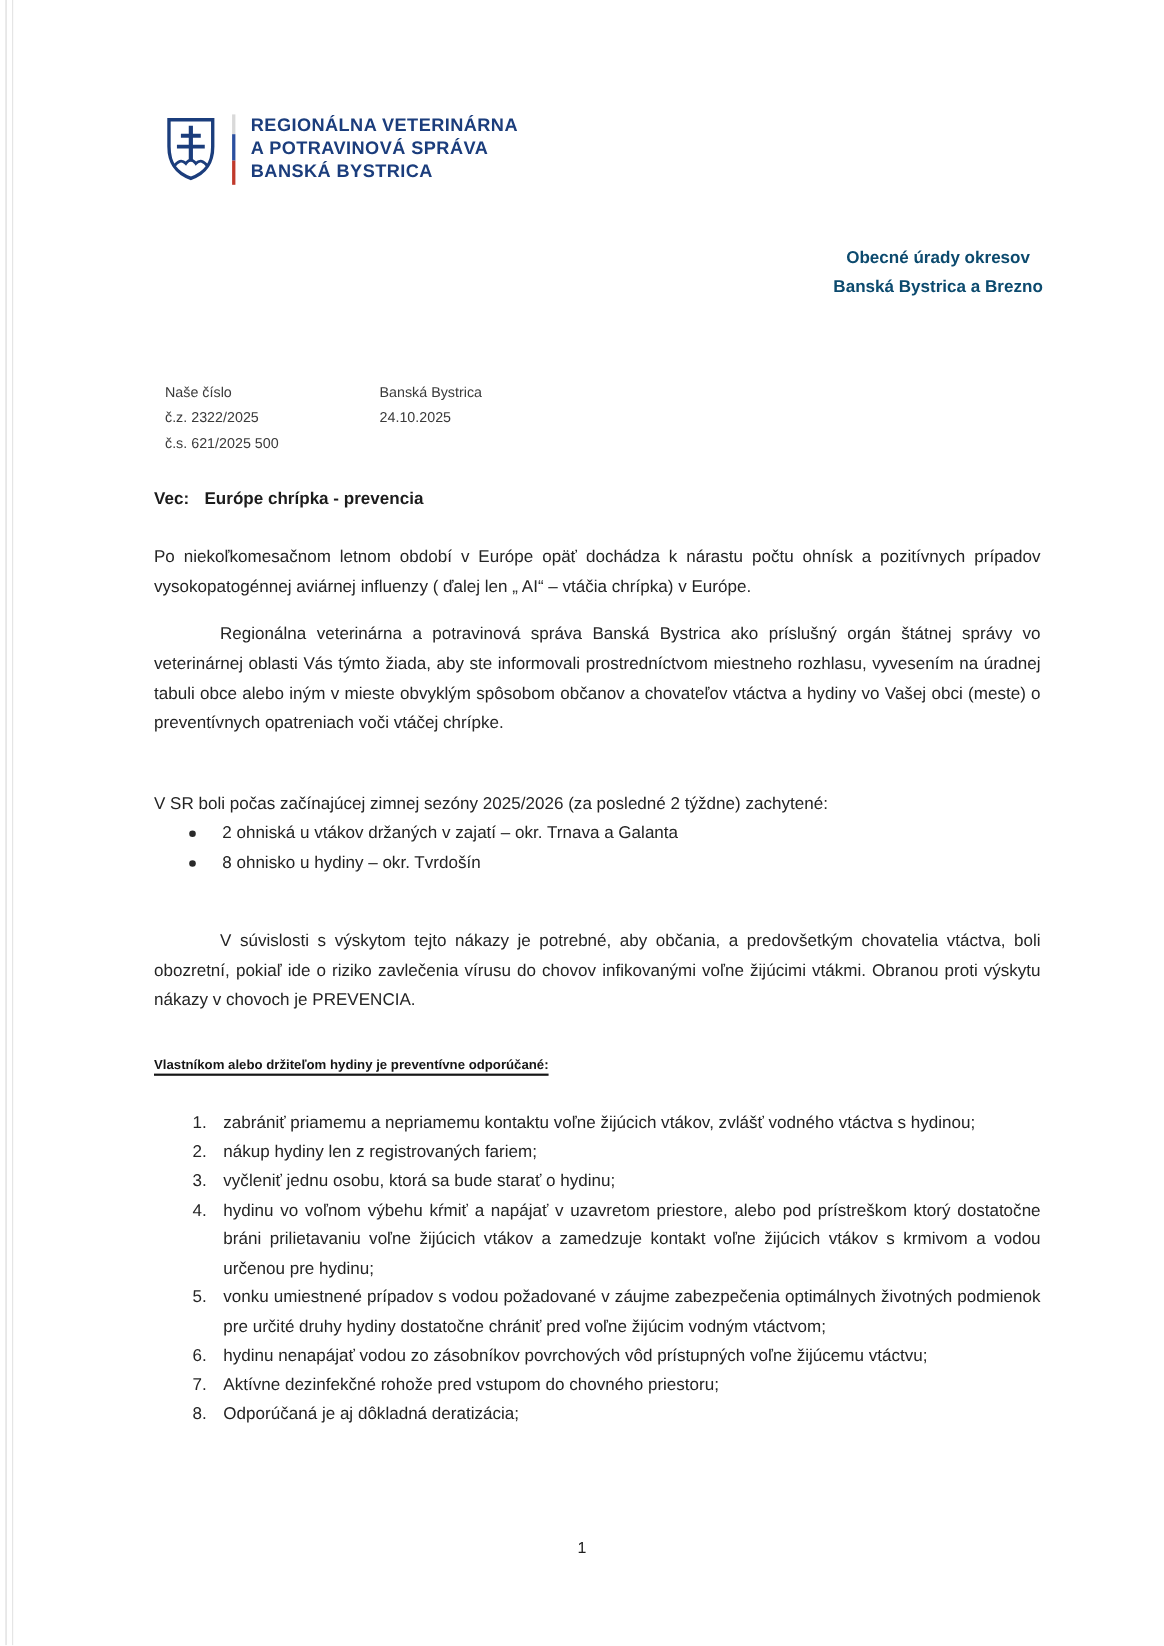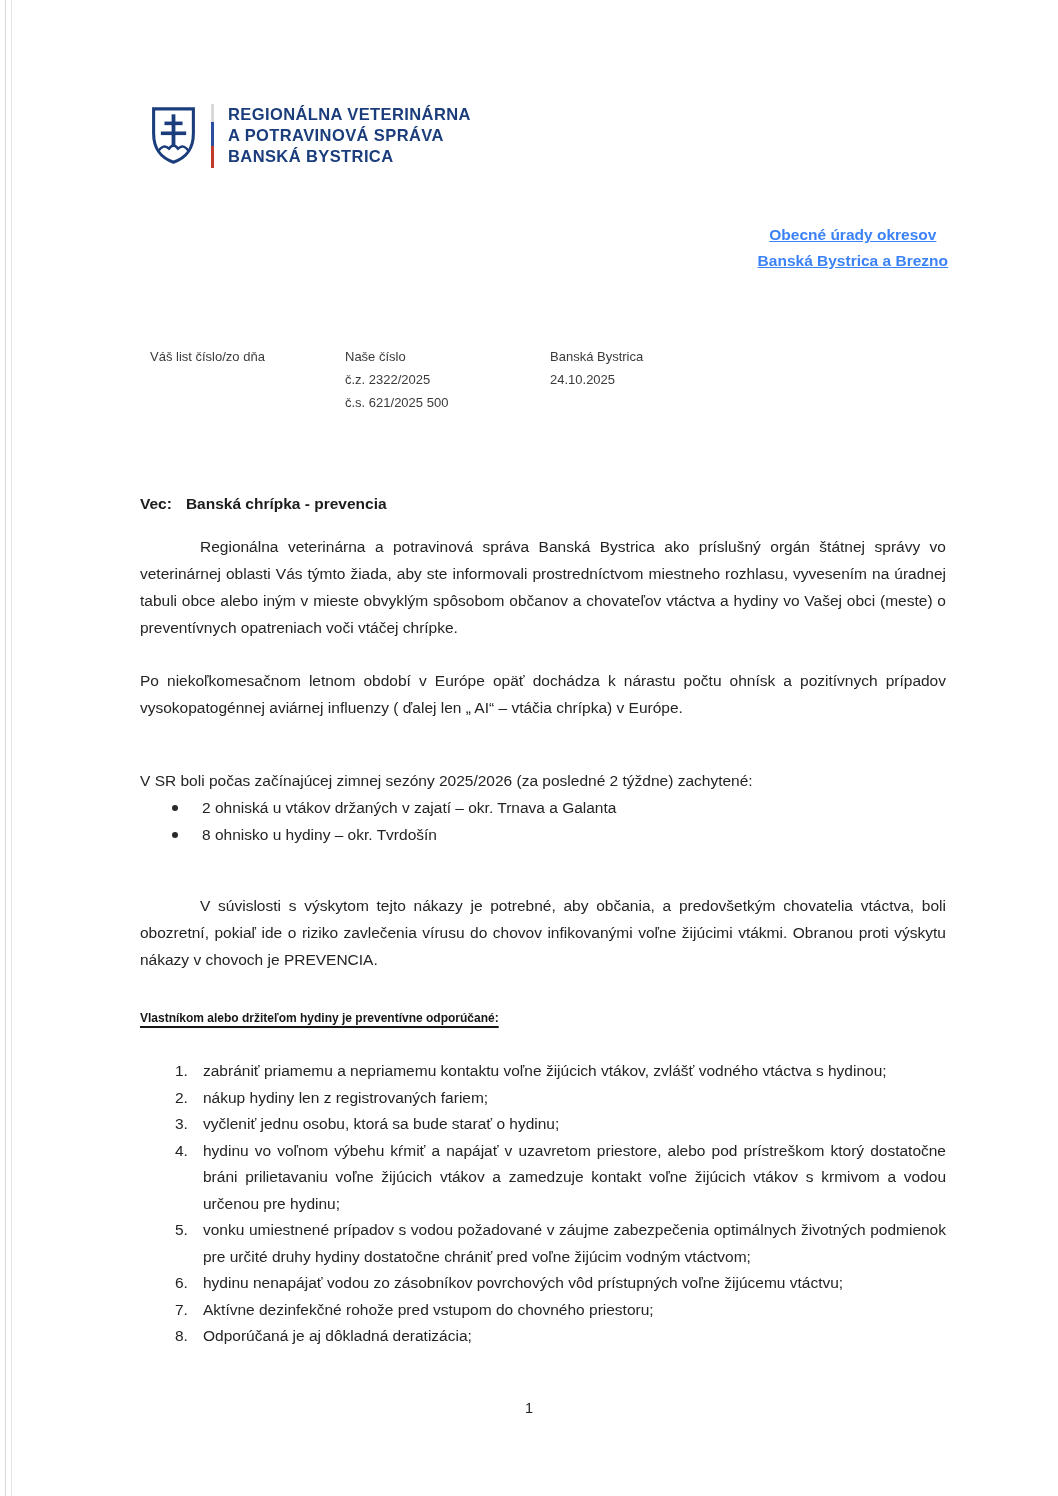--- a/index.html
+++ b/index.html
@@ -21,33 +21,33 @@
   .crest{width:47px;height:60px;flex:0 0 auto;margin-top:4px;}
   .lh-divider{width:3px;height:64px;margin:2px 14px 0 14px;display:flex;flex-direction:column;flex:0 0 auto;}
   .lh-divider .seg-gray{flex:0 0 18px;background:#d9d9d9;}
   .lh-divider .seg-blue{flex:0 0 24px;background:#2b4f9e;}
   .lh-divider .seg-red{flex:0 0 22px;background:#c0392b;}
   .lh-text{font-weight:bold;font-size:16.5px;line-height:21px;letter-spacing:.4px;color:#1b3d7c;margin-top:2px;}
 
   
   .recipient{
     position:absolute;top:222px;right:110px;
-    text-align:center;font-weight:bold;font-size:15.5px;line-height:26px;color:#3b82f6;text-decoration:underline;
+    text-align:center;font-weight:bold;font-size:15.5px;line-height:26px;color:#0c4a6e;
   }
 
   
   .refrow{
     position:absolute;left:150px;top:345px;width:810px;
     display:grid;grid-template-columns:195px 205px 202px auto;
     font-size:13px;line-height:23px;color:#3a3a3a;
   }
   .refrow .cell div{white-space:nowrap;}
 
   
-  .main{position:absolute;left:140px;top:490px;width:806px;font-size:15.5px;line-height:27px;color:#242424;}
+  .main{position:absolute;left:140px;top:440px;width:806px;font-size:15.5px;line-height:27px;color:#242424;}
   .subject{font-weight:bold;font-size:15.5px;color:#1c1c1c;display:flex;}
   .subject .s-label{margin-right:14px;}
   .para{text-align:justify;margin:0;}
   .p1{margin-top:16px;text-indent:60px;}
   .p2{margin-top:26px;}
   .sr-intro{margin-top:46px;}
   .bullets{margin:0;padding:0;list-style:none;}
   .bullet-item{display:flex;align-items:flex-start;padding-left:32px;}
   .bullet-item .dot{flex:0 0 auto;width:6px;height:6px;border-radius:50%;background:#2a2a2a;margin:11px 24px 0 0;}
   .p3{margin-top:44px;text-indent:60px;}
@@ -92,42 +92,39 @@
     </div>
   </div>
 
   <div class="recipient">
     <div>Obecné úrady okresov</div>
     <div>Banská Bystrica a Brezno</div>
   </div>
 
   <div class="refrow">
     <div class="cell">
-      <div>Váš list číslo/zo dňa</div>
-    </div>
-    <div class="cell">
       <div>Naše číslo</div>
       <div>č.z. 2322/2025</div>
       <div>č.s. 621/2025 500</div>
     </div>
     <div class="cell">
       <div>Banská Bystrica</div>
       <div>24.10.2025</div>
     </div>
   </div>
 
   <div class="main">
     <div class="subject">
       <span class="s-label">Vec:</span>
-      <span>Banská chrípka  - prevencia</span>
+      <span>Európe chrípka  - prevencia</span>
     </div>
 
+    <p class="para p2">Po niekoľkomesačnom letnom období v Európe opäť dochádza k nárastu počtu ohnísk a pozitívnych prípadov vysokopatogénnej aviárnej influenzy ( ďalej len „ AI“ – vtáčia chrípka) v Európe.</p>
+
     <p class="para p1">Regionálna veterinárna a potravinová správa Banská Bystrica ako príslušný orgán štátnej správy vo veterinárnej oblasti Vás týmto žiada, aby ste informovali prostredníctvom miestneho rozhlasu, vyvesením na úradnej tabuli obce alebo iným v mieste obvyklým spôsobom občanov a chovateľov vtáctva a hydiny vo Vašej obci (meste) o preventívnych opatreniach voči vtáčej chrípke.</p>
-
-    <p class="para p2">Po niekoľkomesačnom letnom období v Európe opäť dochádza k nárastu počtu ohnísk a pozitívnych prípadov vysokopatogénnej aviárnej influenzy ( ďalej len „ AI“ – vtáčia chrípka) v Európe.</p>
 
     <p class="para sr-intro">V SR boli počas začínajúcej zimnej sezóny 2025/2026 (za posledné 2 týždne) zachytené:</p>
 
     <ul class="bullets">
       <li class="bullet-item">
         <span class="dot"></span>
         <span>2 ohniská u vtákov držaných v zajatí – okr. Trnava a Galanta</span>
       </li>
       <li class="bullet-item">
         <span class="dot"></span>

